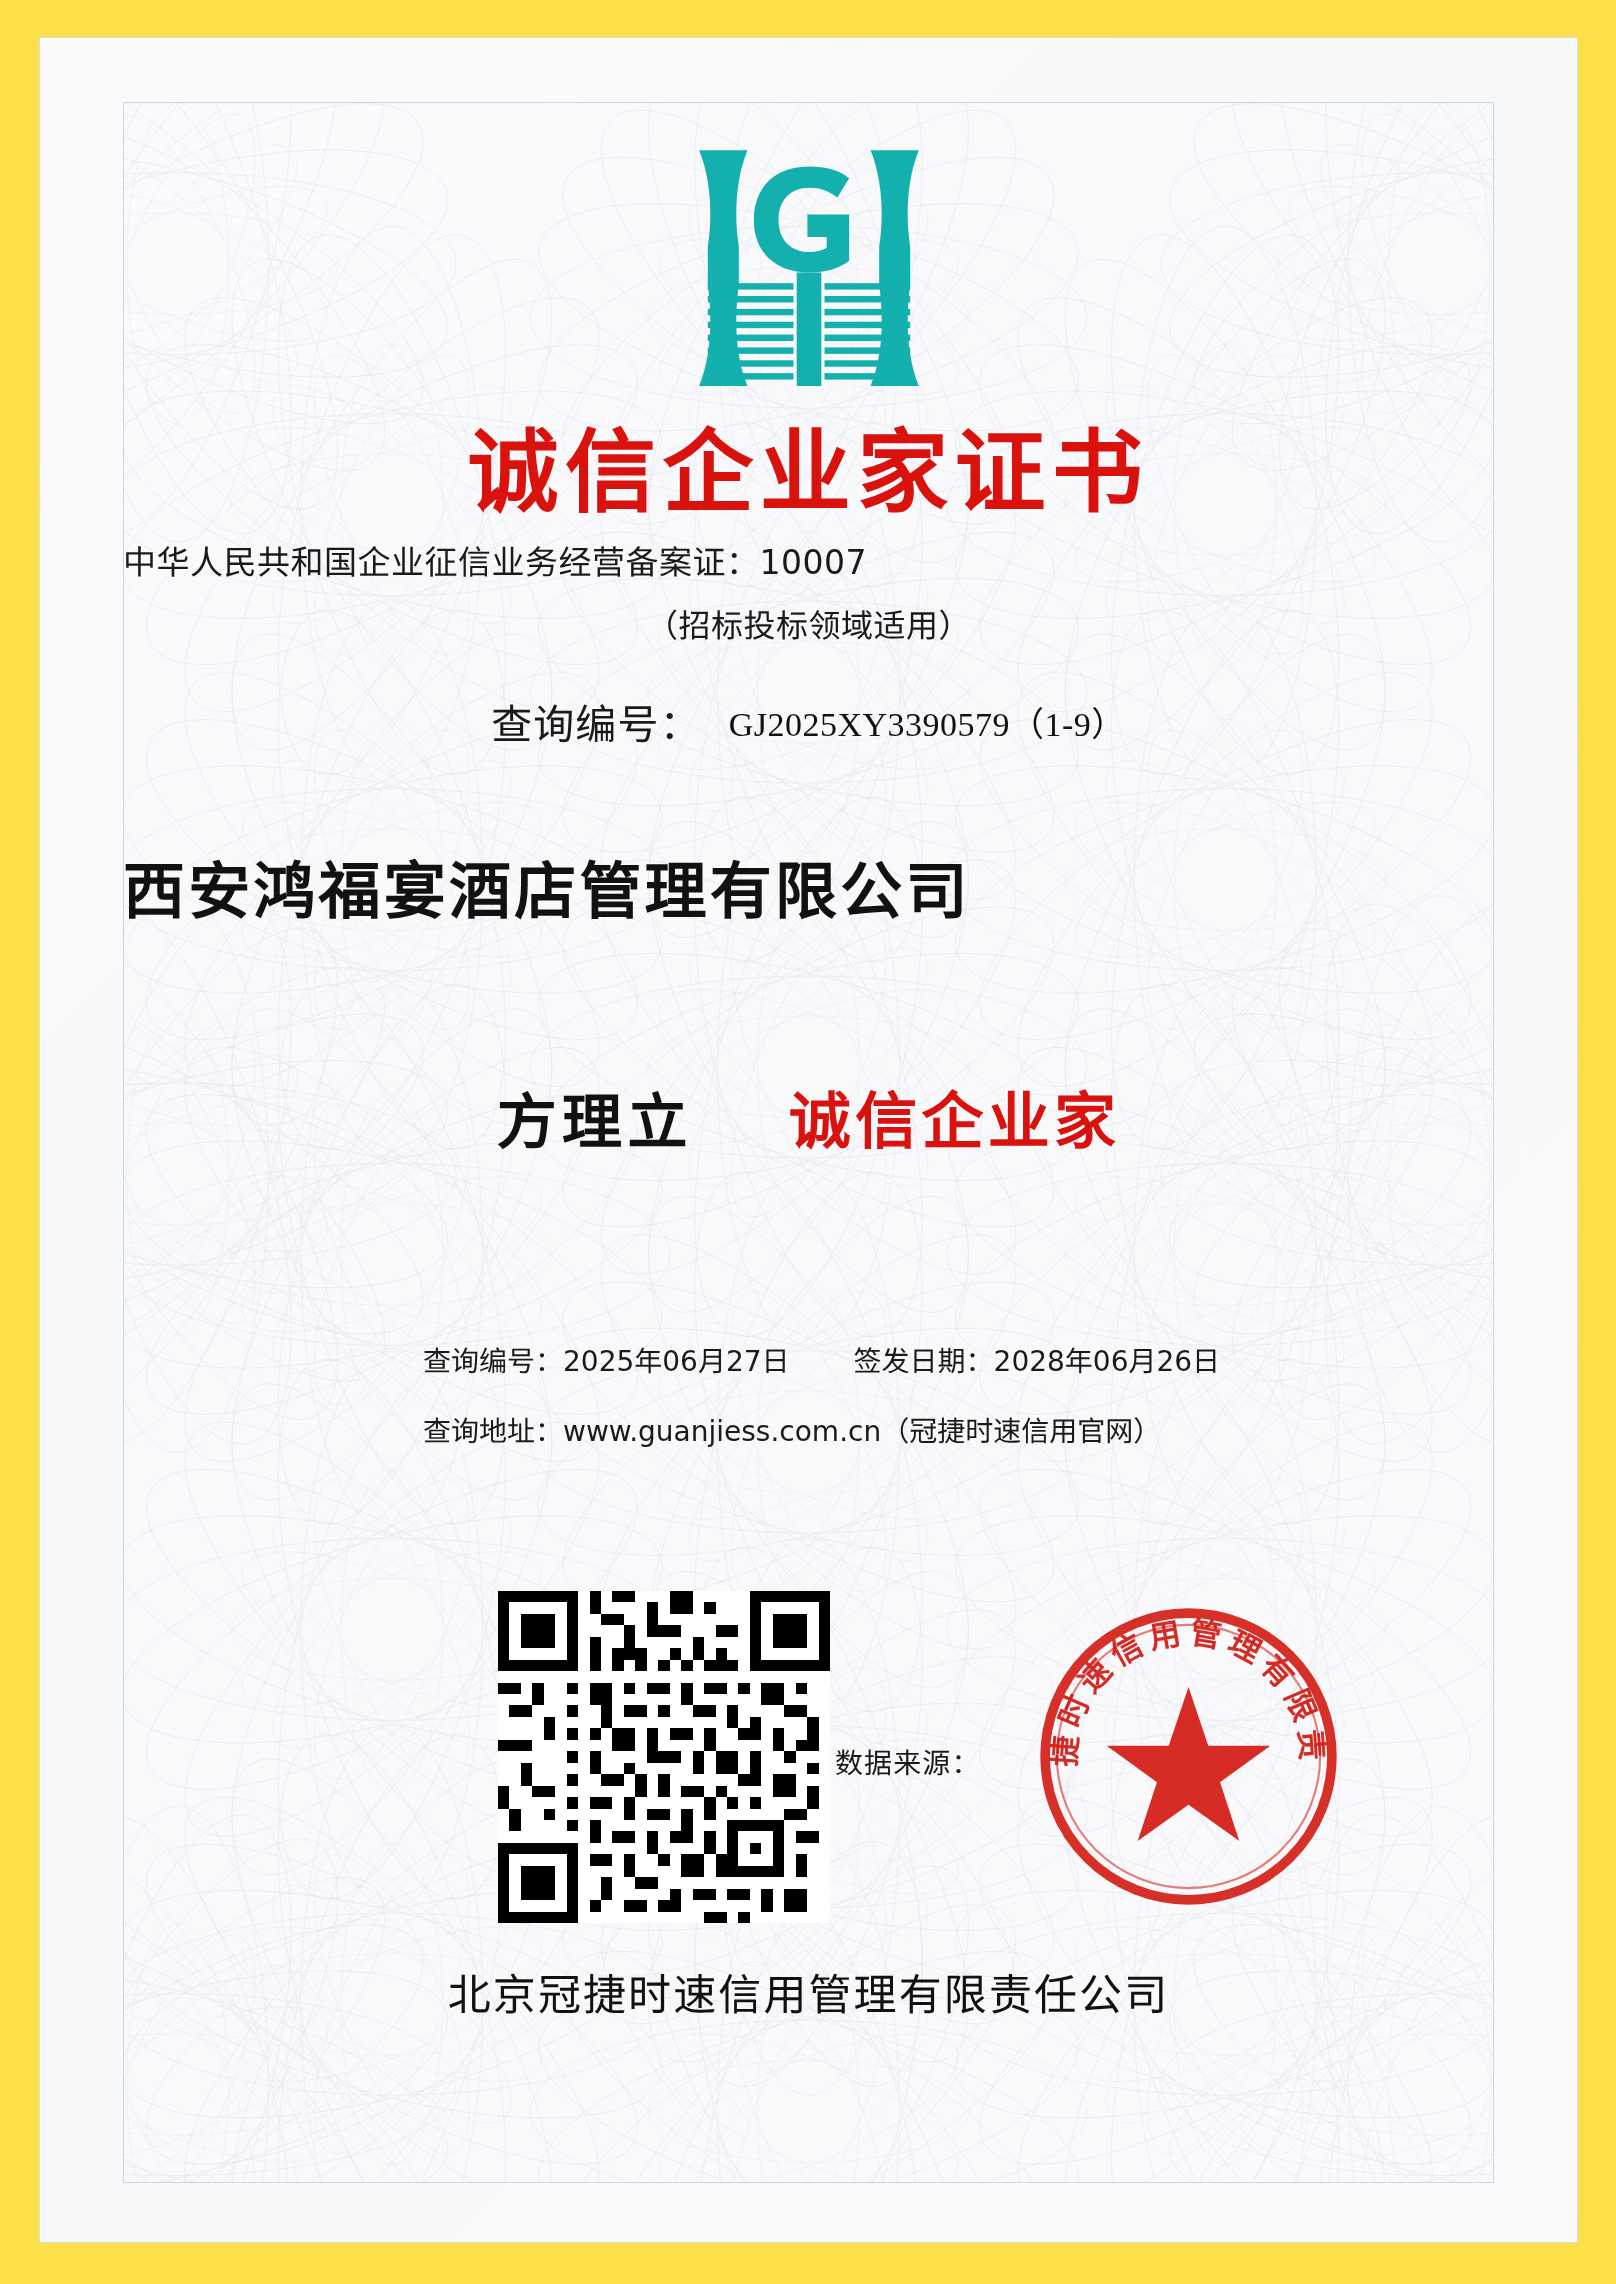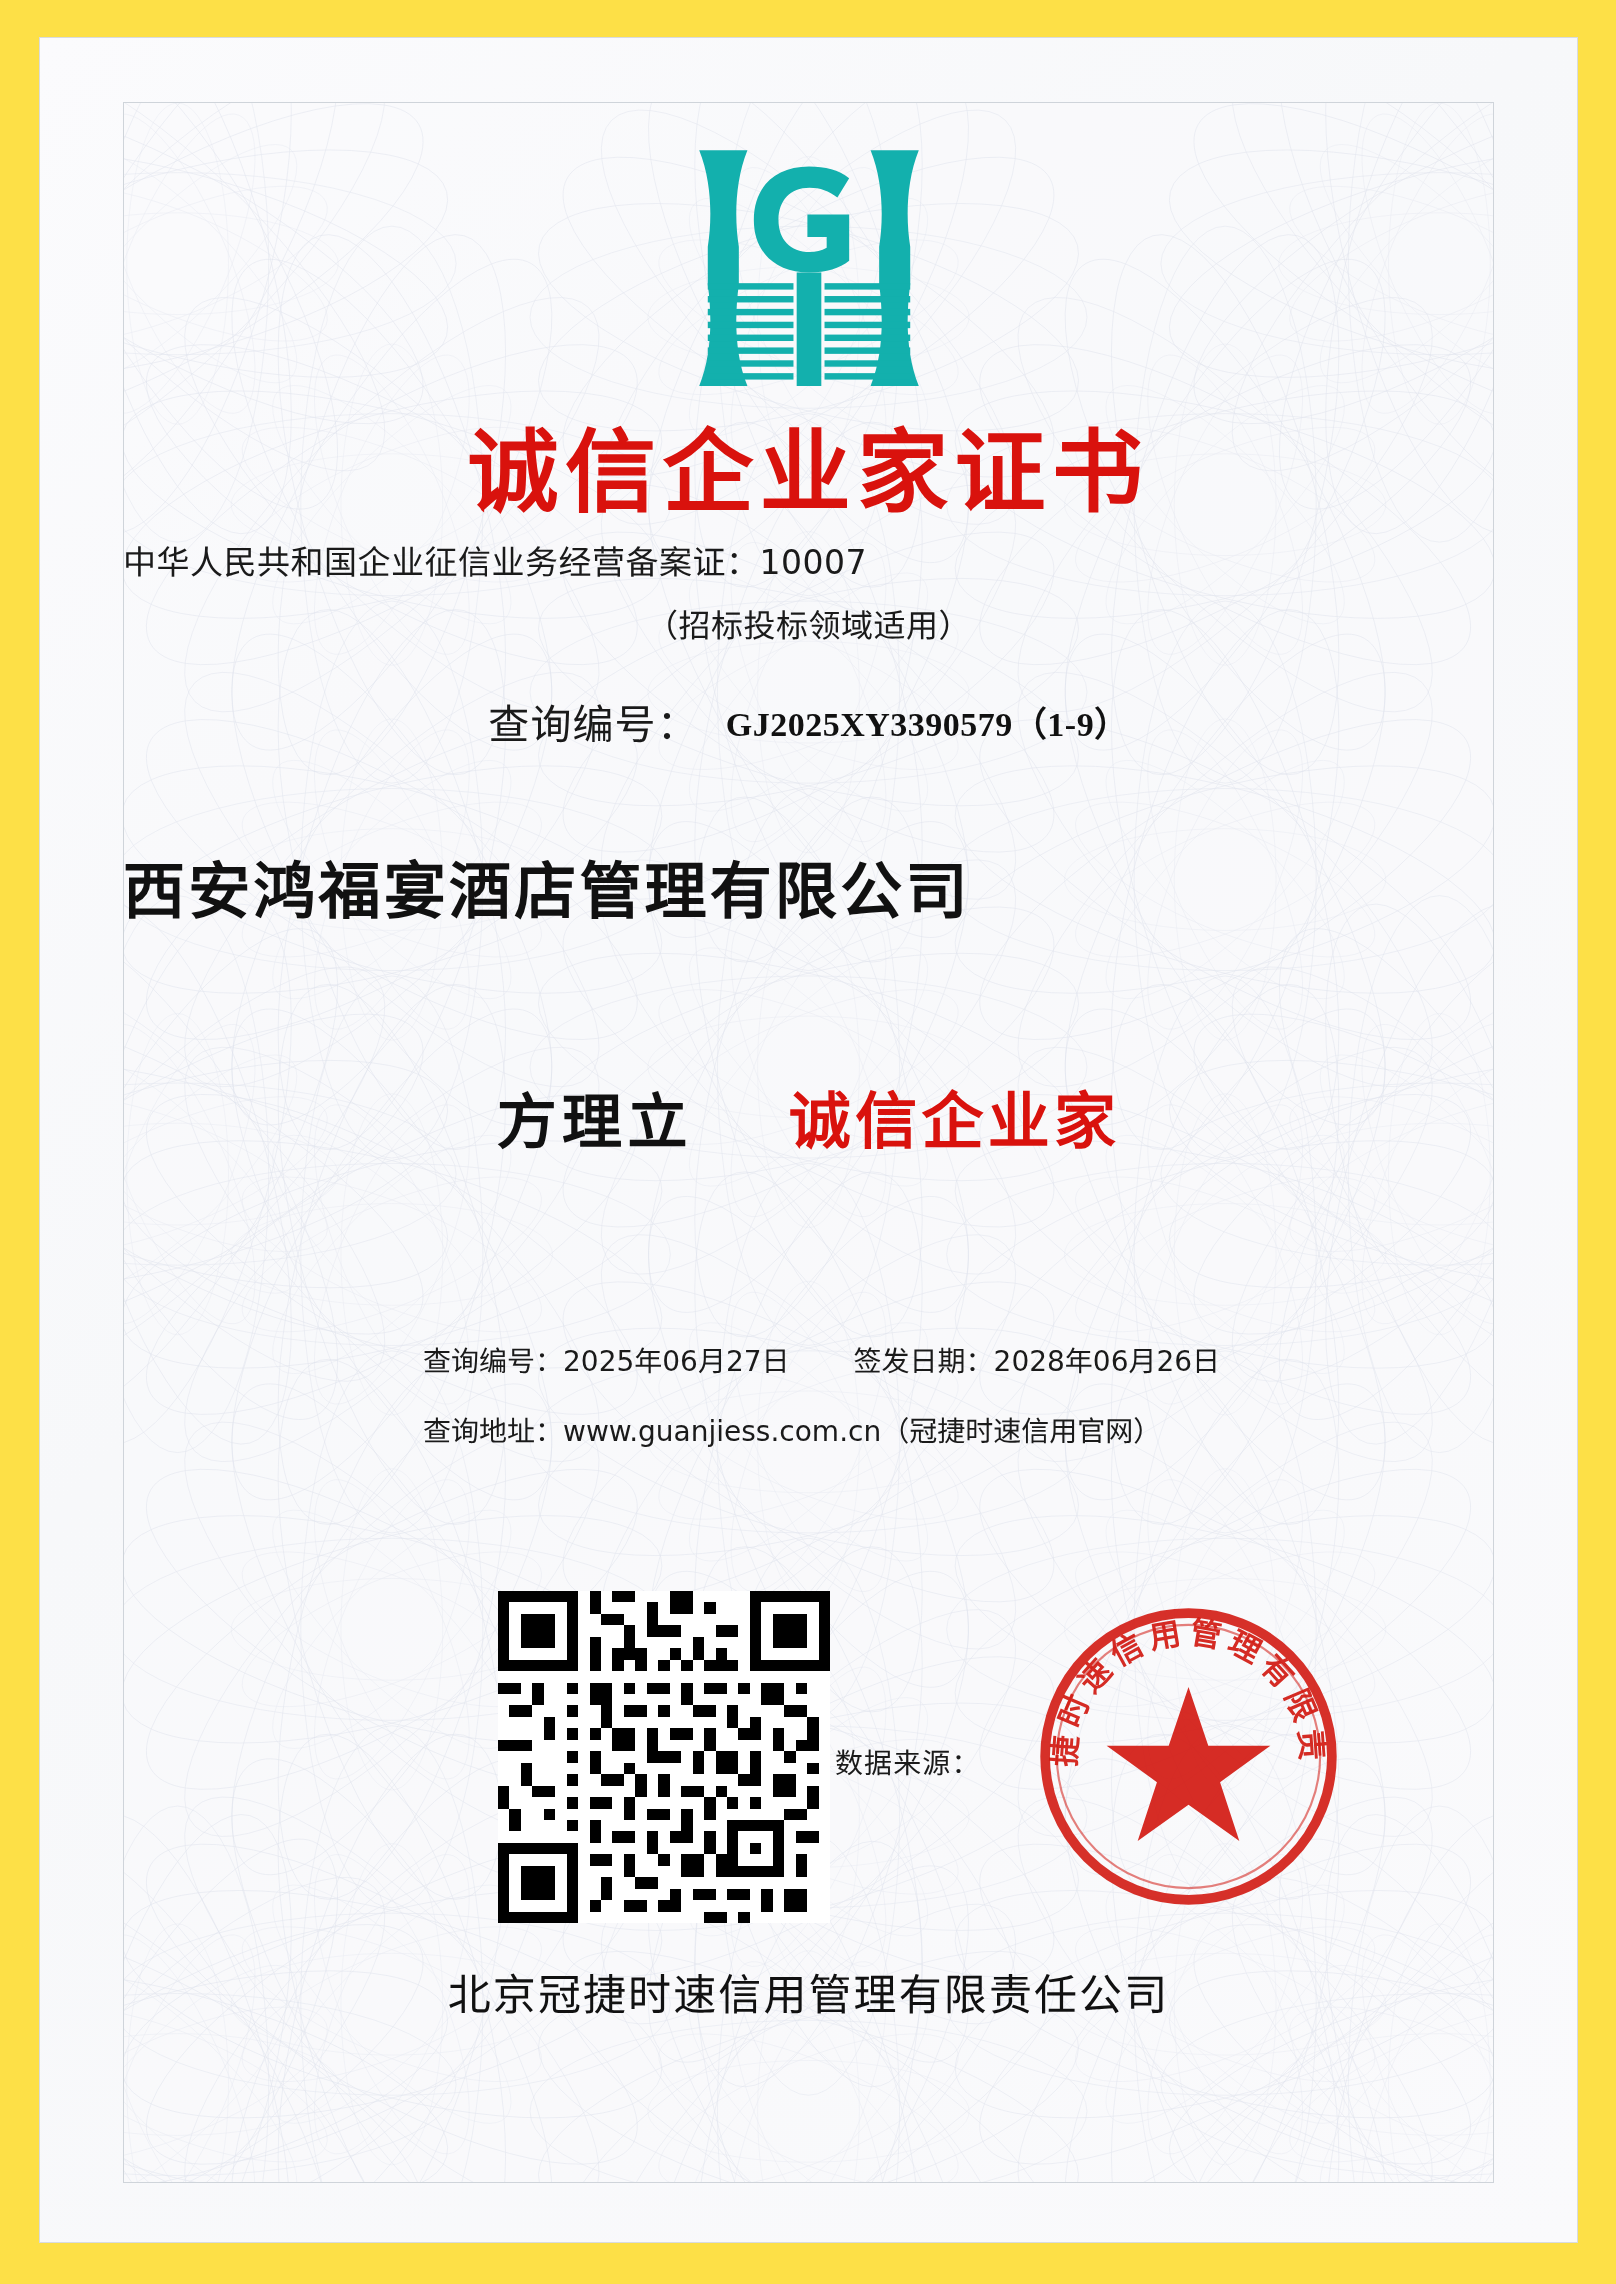--- a/index.html
+++ b/index.html
@@ -132,21 +132,21 @@
   .query-label {
     color: #1a1a1a;
     font-size: 41px;
     font-family: Liberation Mono, monospace;
     letter-spacing: 1.1px;
     vertical-align: middle;
   }
   .query-value {
     color: #111111;
     font-size: 34px;
-    font-weight: bold;
+    font-weight: normal;
     font-family: "Liberation Serif", "DejaVu Serif", serif;
     letter-spacing: 0.5px;
     vertical-align: middle;
     margin-left: 27px;
   }
 
   
   .awarded-label {
     position: absolute;
     left: 0;

